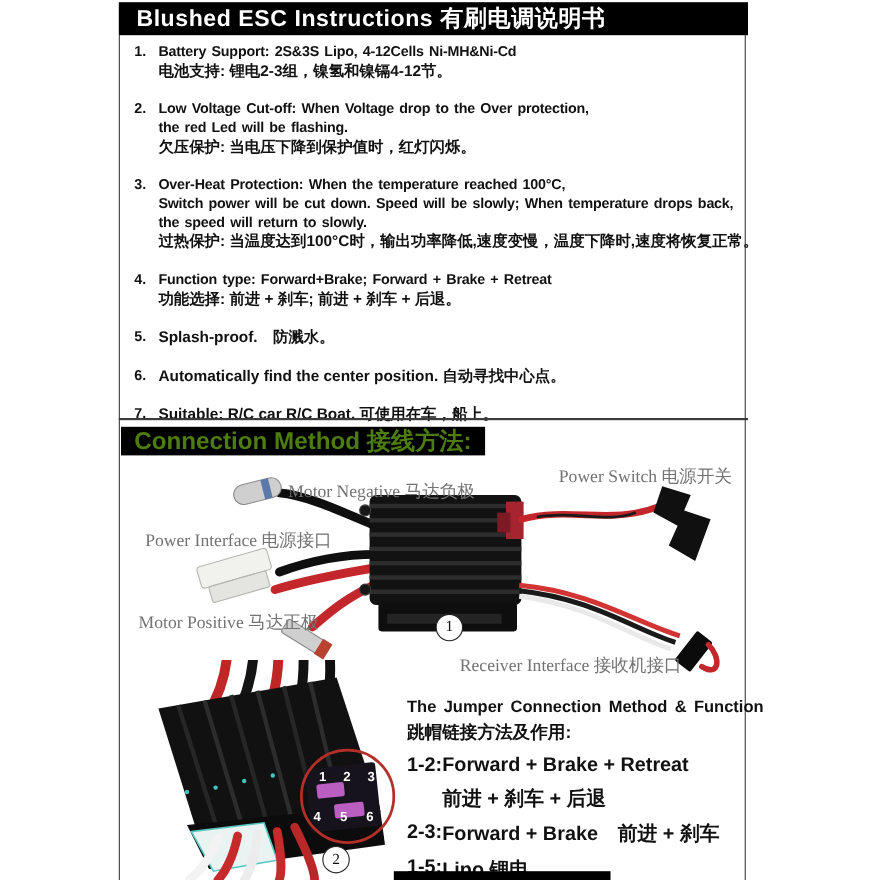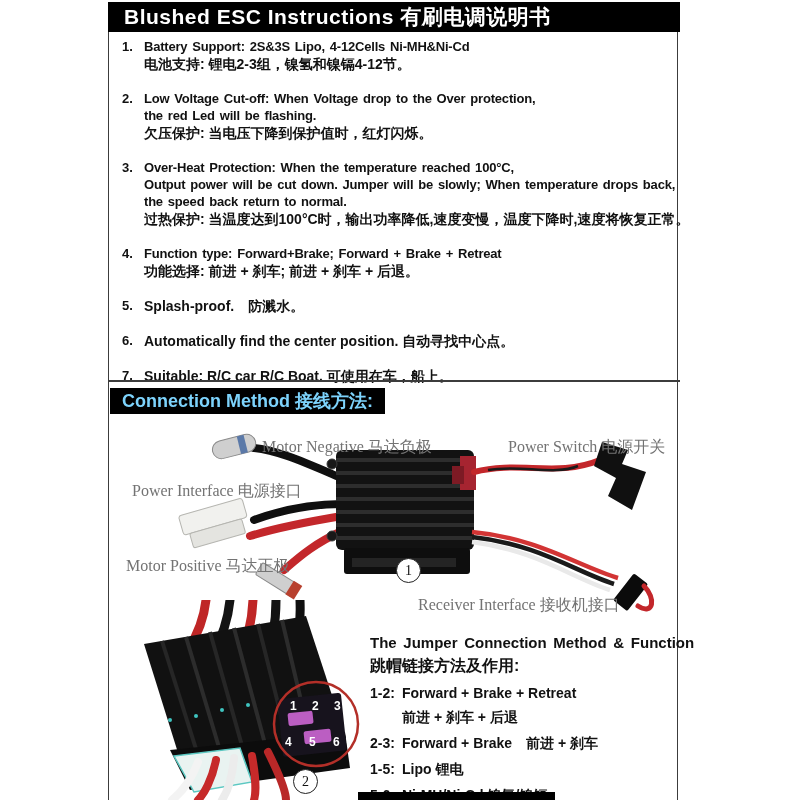--- a/index.html
+++ b/index.html
@@ -12,33 +12,33 @@
         font-size:21px;font-weight:bold;letter-spacing:.5px;white-space:nowrap;}
   .box-divider{position:absolute;left:108px;top:380px;width:572px;height:2px;background:#3c3c3c;}
   .instructions{position:absolute;left:110px;top:32px;width:568px;box-sizing:border-box;
         padding:6px 8px 0 12px;}
   .ins-item{display:flex;margin-bottom:16px;}
   .ins-num{width:22px;flex:none;font-size:13px;font-weight:bold;line-height:17px;}
   .ins-lines{flex:1;min-width:0;}
   .ins-en{font-size:13px;font-weight:bold;line-height:17px;word-spacing:1.5px;
         letter-spacing:-0.2px;white-space:nowrap;}
   .ins-zh{font-size:14px;font-weight:bold;line-height:19px;white-space:nowrap;}
-  .section-bar{position:absolute;left:110px;top:388px;height:26px;background:#000;color:#7dd3fc;
-        display:inline-flex;align-items:center;padding:0 12px;font-size:18px;font-weight:bold;
+  .section-bar{position:absolute;left:110px;top:388px;height:26px;background:#000;color:#4d7c0f;
+        display:inline-flex;align-items:center;padding:0 12px;font-size:22px;font-weight:bold;
         white-space:nowrap;}
   .serif-label{position:absolute;font-family:"Liberation Serif",serif;font-size:16px;
         color:#737373;white-space:nowrap;}
   .fig-circle{position:absolute;width:23px;height:23px;border:1.6px solid #222;border-radius:50%;
         background:#fff;display:flex;align-items:center;justify-content:center;
         font-family:"Liberation Serif",serif;font-size:14px;color:#111;}
   .photo-svg{position:absolute;}
   .jumper-block{position:absolute;left:370px;top:634px;width:306px;}
   .jumper-title-en{font-size:15px;font-weight:bold;word-spacing:2.5px;white-space:nowrap;}
   .jumper-title-zh{font-size:16px;font-weight:bold;margin-top:5px;white-space:nowrap;}
-  .jumper-row{display:flex;margin-top:8px;font-size:14px;font-weight:bold;white-space:nowrap;}
+  .jumper-row{display:flex;margin-top:8px;font-size:18px;font-weight:bold;white-space:nowrap;}
   .jr-key{width:32px;flex:none;}
   .jr-text{flex:1;}
   .cutoff-bar{position:absolute;left:358px;top:792px;width:197px;height:8px;background:#000;}
 </style>
 </head>
 <body>
 
 <div class="page">
 
   <div class="content-frame"></div>
@@ -58,22 +58,22 @@
       <div class="ins-lines">
         <div class="ins-en">Low Voltage Cut-off: When Voltage drop to the Over protection,</div>
         <div class="ins-en">the red Led will be flashing.</div>
         <div class="ins-zh">欠压保护: 当电压下降到保护值时，红灯闪烁。</div>
       </div>
     </div>
     <div class="ins-item">
       <span class="ins-num">3.</span>
       <div class="ins-lines">
         <div class="ins-en">Over-Heat Protection: When the temperature reached 100°C,</div>
-        <div class="ins-en">Output power will be cut down. Jumper will be slowly; When temperature drops back,</div>
-        <div class="ins-en">the speed back return to normal.</div>
+        <div class="ins-en">Switch power will be cut down. Speed will be slowly; When temperature drops back,</div>
+        <div class="ins-en">the speed will return to slowly.</div>
         <div class="ins-zh">过热保护: 当温度达到100°C时，输出功率降低,速度变慢，温度下降时,速度将恢复正常。</div>
       </div>
     </div>
     <div class="ins-item">
       <span class="ins-num">4.</span>
       <div class="ins-lines">
         <div class="ins-en">Function type: Forward+Brake; Forward + Brake + Retreat</div>
         <div class="ins-zh">功能选择: 前进 + 刹车; 前进 + 刹车 + 后退。</div>
       </div>
     </div>
@@ -146,21 +146,21 @@
       <path d="M 364,117 C 430,124 468,152 506,164" stroke="#1a1a1a" stroke-width="4.5" fill="none"></path>
       <path d="M 364,122 C 428,130 464,158 502,170" stroke="#e9e9e9" stroke-width="4.5" fill="none"></path>
     </g>
     <g transform="rotate(38 524 172)">
       <rect x="514" y="156" width="18" height="34" rx="2" fill="#0b0b0b"></rect>
     </g>
     <path d="M 530,186 C 546,196 548,178 536,166" stroke="#c3272b" stroke-width="5" fill="none" stroke-linecap="round"></path>
   </svg>
 
   <div class="serif-label" style="left:262px;top:437px;">Motor Negative 马达负极</div>
-  <div class="serif-label" style="left:508px;top:437px;">Power Switch 电源开关</div>
+  <div class="serif-label" style="left:508px;top:423px;">Power Switch 电源开关</div>
   <div class="serif-label" style="left:132px;top:481px;">Power Interface 电源接口</div>
   <div class="serif-label" style="left:126px;top:556px;">Motor Positive 马达正极</div>
   <div class="serif-label" style="left:418px;top:595px;">Receiver Interface 接收机接口</div>
   <div class="fig-circle" style="left:396px;top:558px;">1</div>
 
   <svg class="photo-svg" style="left:110px;top:600px;" width="260" height="200" viewBox="0 0 260 200">
     <g>
       <path d="M 96,0 C 94,18 88,34 78,50" stroke="#bf2626" stroke-width="9" fill="none" stroke-linecap="round"></path>
       <path d="M 120,0 C 118,20 112,38 102,56" stroke="#141414" stroke-width="9" fill="none" stroke-linecap="round"></path>
       <path d="M 143,0 C 142,22 137,42 128,60" stroke="#bf2626" stroke-width="9" fill="none" stroke-linecap="round"></path>

